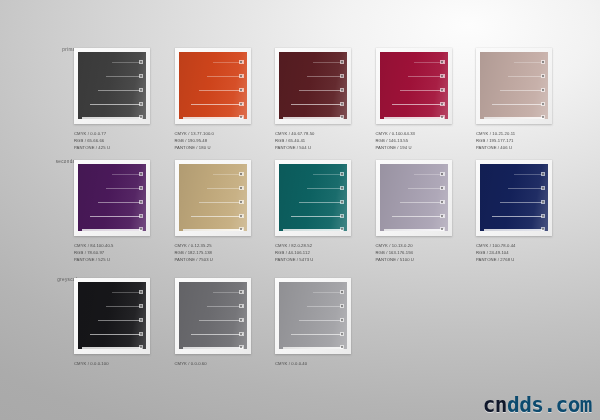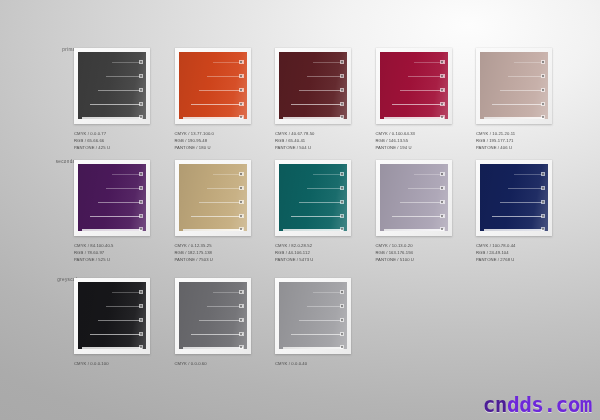--- a/index.html
+++ b/index.html
@@ -130,22 +130,22 @@
     position: absolute;
     right: 8px;
     bottom: 4px;
     font-family: "DejaVu Sans Mono", monospace;
     font-size: 21px;
     font-weight: bold;
     letter-spacing: -0.5px;
     line-height: 1;
     text-shadow: 0 1px 0 rgba(255,255,255,0.55);
   }
-  #watermark .wm-a { color: #4c1d95; }
-  #watermark .wm-b { color: #6d28d9; margin-top: 28px; }
+  #watermark .wm-a { color: #0f172a; }
+  #watermark .wm-b { color: #0c4a6e; margin-top: 28px; }
 </style>
 </head>
 <body>
 
 <div id="board">
     <div class="row" style="top: 48px;">
       <div class="row-label">primary</div>
       <div class="swatches">
         <div class="card">
           <div class="chip-frame">

